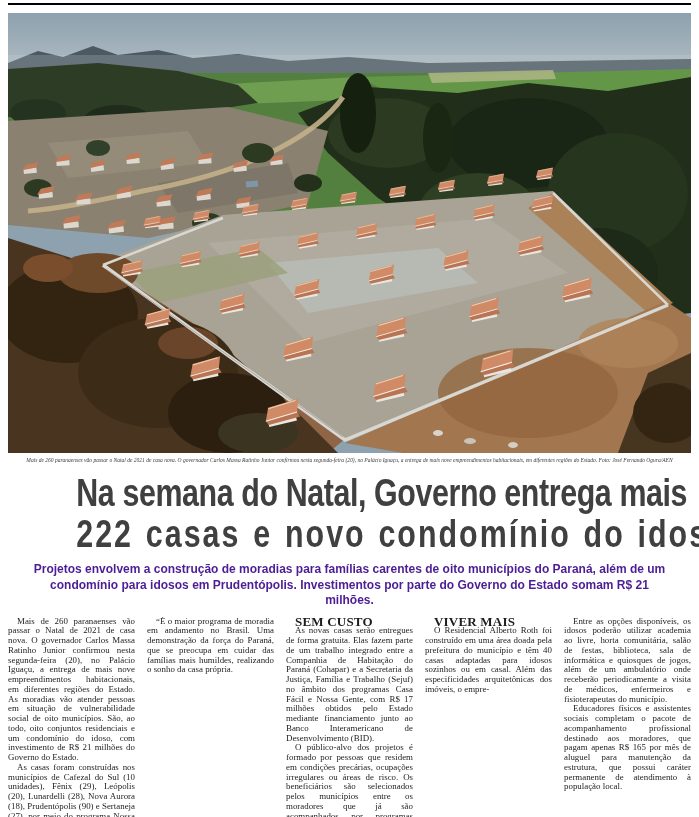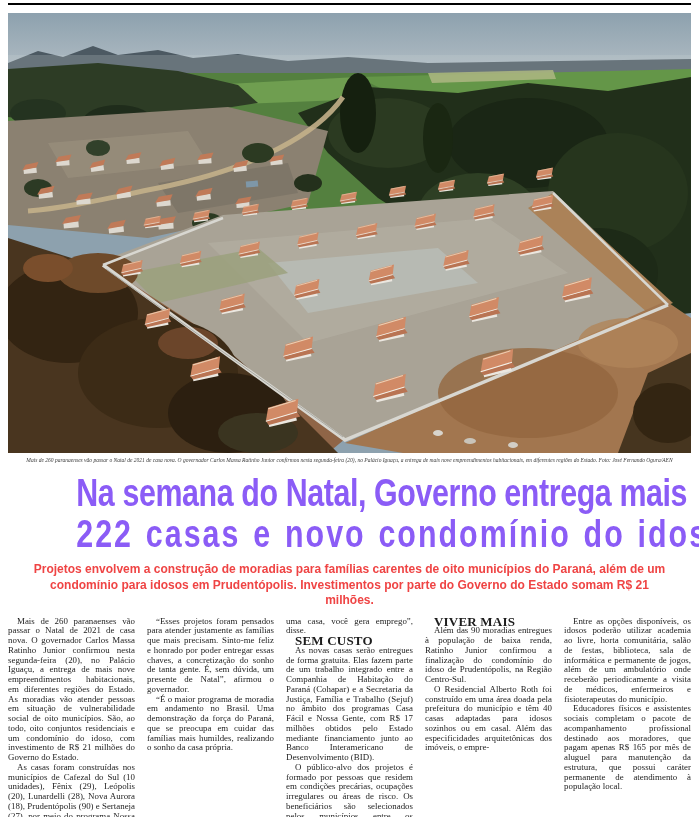--- a/index.html
+++ b/index.html
@@ -2,24 +2,24 @@
 <html lang="pt"><head>
 <meta charset="utf-8">
 <style>
   html,body{margin:0;padding:0;background:#ffffff;}
   body{width:699px;height:817px;overflow:hidden;font-family:"Liberation Serif",serif;}
   .page{padding:3px 8px 0 8px;}
   .toprule{height:2px;background:#000;margin-bottom:8px;}
   .photo{width:683px;height:440px;overflow:hidden;background:#8da1ae;}
   .photo svg{display:block;}
   .caption{font-size:5.5px;line-height:7px;font-style:italic;color:#3a3a3a;text-align:center;margin-top:4px;font-family:"Liberation Serif",serif;}
-  .headline{margin-top:9px;text-align:left;color:#8b5cf6;font-family:"Liberation Sans",sans-serif;font-weight:bold;}
+  .headline{margin-top:9px;text-align:left;color:#404040;font-family:"Liberation Sans",sans-serif;font-weight:bold;}
   .hl{display:block;white-space:nowrap;font-size:38px;line-height:41px;transform:scaleX(.8);transform-origin:50% 50%;letter-spacing:-.5px;}
   .hl2{letter-spacing:2.5px;word-spacing:3px;}
-  .subhead{margin:7px auto 0 auto;max-width:665px;text-align:center;font-family:"Liberation Sans",sans-serif;font-weight:bold;font-size:12.5px;line-height:15.5px;color:#ef4444;}
+  .subhead{margin:7px auto 0 auto;max-width:665px;text-align:center;font-family:"Liberation Sans",sans-serif;font-weight:bold;font-size:12.5px;line-height:15.5px;color:#4c1d95;}
   .subhead span{display:block;transform:scaleX(.96);transform-origin:center;}
   .cols{display:flex;gap:12px;margin-top:8px;height:226px;overflow:hidden;}
   .col{flex:0 0 127px;width:127px;font-size:8.9px;line-height:9.75px;text-align:justify;color:#1d1d1d;}
   .col p{margin:0;text-indent:9px;}
   .col p.noind{text-indent:0;}
   .col p.sechead{font-weight:bold;font-size:13px;text-indent:9px;letter-spacing:.2px;}
 </style>
 </head>
 <body>
 
@@ -197,35 +197,32 @@
     <span>Projetos envolvem a construção de moradias para famílias carentes de oito municípios do Paraná, além de um</span>
     <span>condomínio para idosos em Prudentópolis. Investimentos por parte do Governo do Estado somam R$ 21 milhões.</span>
   </div>
 
   <div class="cols">
     <div class="col">
       <p>Mais de 260 paranaenses vão passar o Natal de 2021 de casa nova. O governador Carlos Massa Ratinho Junior confirmou nesta segunda-feira (20), no Palácio Iguaçu, a entrega de mais nove empreendimentos habitacionais, em diferentes regiões do Estado. As moradias vão atender pessoas em situação de vulnerabilidade social de oito municípios. São, ao todo, oito conjuntos residenciais e um condomínio do idoso, com investimento de R$ 21 milhões do Governo do Estado.</p>
       <p>As casas foram construídas nos municípios de Cafezal do Sul (10 unidades), Fênix (29), Leópolis (20), Lunardelli (28), Nova Aurora (18), Prudentópolis (90) e Sertaneja (27), por meio do programa Nossa Gente. Já o condomínio do idoso (40 unidades) é em Prudentópolis, totalizando 262 lares.</p>
     </div>
     <div class="col">
-      <p>“Esses projetos foram pensados para atender justamente as famílias que mais precisam. Sinto-me feliz e honrado por poder entregar essas chaves, a concretização do sonho de tanta gente. É, sem dúvida, um presente de Natal”, afirmou o governador.</p>
       <p>“É o maior programa de moradia em andamento no Brasil. Uma demonstração da força do Paraná, que se preocupa em cuidar das famílias mais humildes, realizando o sonho da casa própria.</p>
 
     </div>
     <div class="col">
-      <p class="noind">uma casa, você gera emprego”, disse.</p>
       <p class="sechead">SEM CUSTO</p>
       <p>As novas casas serão entregues de forma gratuita. Elas fazem parte de um trabalho integrado entre a Companhia de Habitação do Paraná (Cohapar) e a Secretaria da Justiça, Família e Trabalho (Sejuf) no âmbito dos programas Casa Fácil e Nossa Gente, com R$ 17 milhões obtidos pelo Estado mediante financiamento junto ao Banco Interamericano de Desenvolvimento (BID).</p>
       <p>O público-alvo dos projetos é formado por pessoas que residem em condições precárias, ocupações irregulares ou áreas de risco. Os beneficiários são selecionados pelos municípios entre os moradores que já são acompanhados por programas assistenciais do Poder Público.</p>
 
     </div>
     <div class="col">
       <p class="sechead">VIVER MAIS</p>
-      <p>Além das 90 moradias entregues à população de baixa renda, Ratinho Junior confirmou a finalização do condomínio do idoso de Prudentópolis, na Região Centro-Sul.</p>
       <p>O Residencial Alberto Roth foi construído em uma área doada pela prefeitura do município e têm 40 casas adaptadas para idosos sozinhos ou em casal. Além das especificidades arquitetônicas dos imóveis, o empre-</p>
     </div>
     <div class="col">
-      <p>Entre as opções disponíveis, os idosos poderão utilizar academia ao livre, horta comunitária, salão de festas, biblioteca, sala de informática e permanente de jogos, além de um ambulatório onde receberão periodicamente a visita de médicos, enfermeiros e fisioterapeutas do município.</p>
+      <p>Entre as opções disponíveis, os idosos poderão utilizar academia ao livre, horta comunitária, salão de festas, biblioteca, sala de informática e quiosques de jogos, além de um ambulatório onde receberão periodicamente a visita de médicos, enfermeiros e fisioterapeutas do município.</p>
       <p>Educadores físicos e assistentes sociais completam o pacote de acompanhamento profissional destinado aos moradores, que pagam apenas R$ 165 por mês de aluguel para manutenção da estrutura, que possui caráter permanente de atendimento à população local.</p>
     </div>
   </div>
 
 </div>
 
 </body></html>

